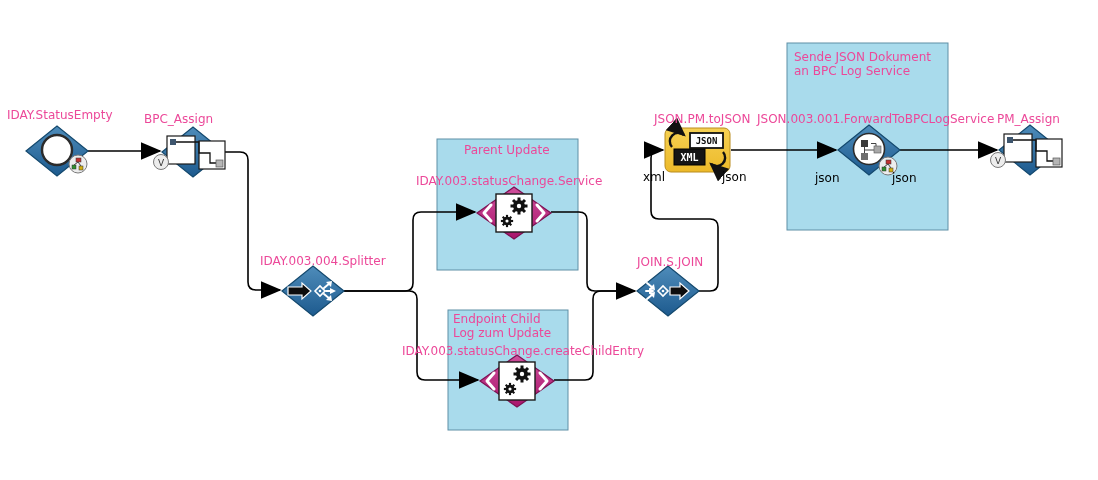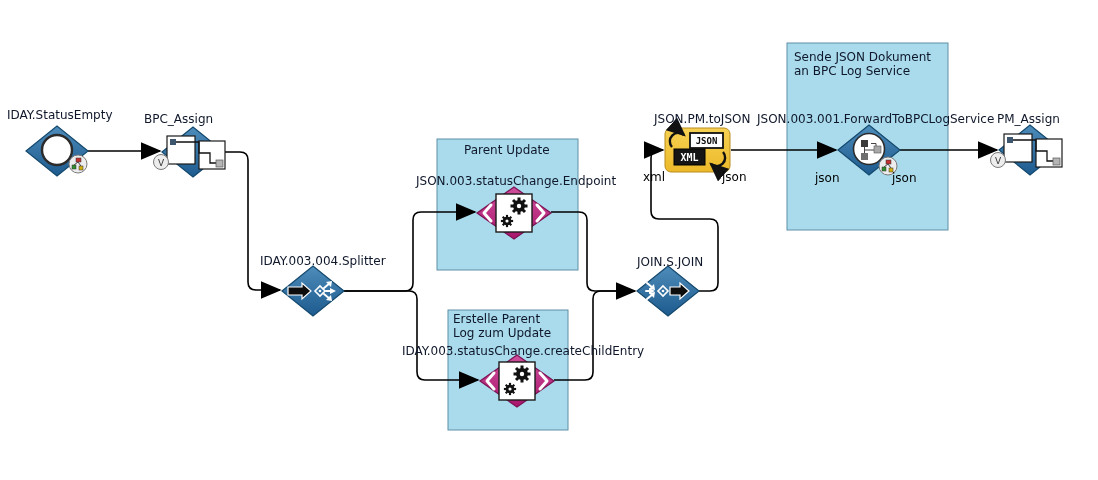--- a/index.html
+++ b/index.html
@@ -1,19 +1,19 @@
 <!DOCTYPE html>
 <html style="--node_blue: #2e6da4; --node_magenta: #bf2a7f; --converter_gold: #f2c63d; --group_fill: #a9dbec; --group_border: #5f8fa6; --line: #000000;"><head>
 <meta charset="utf-8">
 <style>
   html,body{margin:0;padding:0;background:#fff;}
   #canvas{position:relative;width:1098px;height:480px;background:#fff;overflow:hidden;
           font-family:"DejaVu Sans","Liberation Sans",sans-serif;}
   svg{position:absolute;left:0;top:0;}
-  .lbl{position:absolute;font-size:12px;color:#0f172a;white-space:nowrap;z-index:3;}
+  .lbl{position:absolute;font-size:12px;color:#ec4899;white-space:nowrap;z-index:3;}
   .lbl.wrap{white-space:normal;line-height:1.18;}
   .port{position:absolute;font-size:12px;color:#000;z-index:3;}
   .group-rect{fill:var(--group_fill,#a9dbec);stroke:var(--group_border,#5f8fa6);stroke-width:1;}
   .conn{fill:none;stroke:var(--line,#000);stroke-width:1.6;}
   .blue-d{fill:url(#bluegrad);stroke:#14496e;stroke-width:1.2;}
   .mag-d{fill:url(#maggrad);stroke:#7c1252;stroke-width:1.2;}
   .wsq{fill:#fff;stroke:#1a1a1a;stroke-width:1.4;}
   .gear{fill:#111;}
   .brk{fill:none;stroke:#fff;stroke-width:3;stroke-linecap:round;stroke-linejoin:round;}
   .map-rect{fill:#fff;stroke:#1a1a1a;stroke-width:1.2;}
@@ -230,29 +230,29 @@
     <g>
       <circle class="badge-c" cx="998" cy="160" r="7.5"></circle>
       <text class="vtxt" x="998" y="163.5">V</text>
     </g>
   </g>
 </svg>
 
 <div class="lbl" style="left:7px;top:108px">IDAY.StatusEmpty</div>
 <div class="lbl" style="left:144px;top:112px">BPC_Assign</div>
 <div class="lbl" style="left:260px;top:254px">IDAY.003.004.Splitter</div>
-<div class="lbl" style="left:416px;top:174px">JSON.003.statusChange.Endpoint</div>
+<div class="lbl" style="left:416px;top:174px">IDAY.003.statusChange.Service</div>
 <div class="lbl" style="left:402px;top:344px">IDAY.003.statusChange.createChildEntry</div>
 <div class="lbl" style="left:637px;top:255px">JOIN.S.JOIN</div>
 <div class="lbl" style="left:654px;top:112px">JSON.PM.toJSON</div>
 <div class="lbl" style="left:757px;top:112px">JSON.003.001.ForwardToBPCLogService</div>
 <div class="lbl" style="left:997px;top:112px">PM_Assign</div>
 
 <div class="lbl wrap" style="left:464px;top:143px;width:120px">Parent Update</div>
-<div class="lbl wrap" style="left:453px;top:312px;width:108px">Erstelle Parent Log zum Update</div>
+<div class="lbl wrap" style="left:453px;top:312px;width:108px">Endpoint Child Log zum Update</div>
 <div class="lbl wrap" style="left:794px;top:50px;width:150px">Sende JSON Dokument an BPC Log Service</div>
 
 <div class="port" style="left:643px;top:170px">xml</div>
 <div class="port" style="left:722px;top:170px">json</div>
 <div class="port" style="left:815px;top:171px">json</div>
 <div class="port" style="left:892px;top:171px">json</div>
 
 </div>
 
 </body></html>

